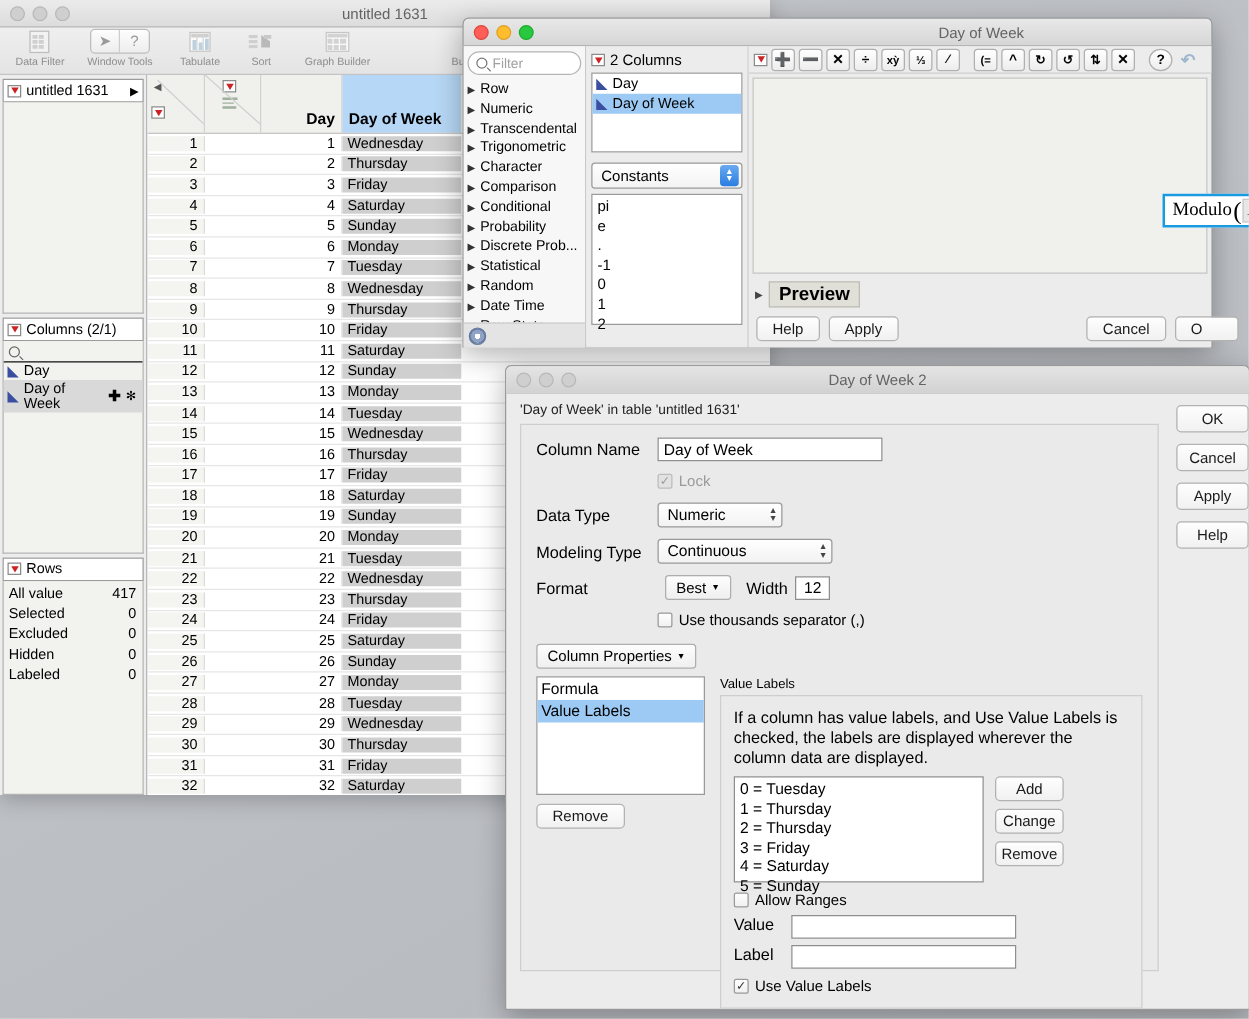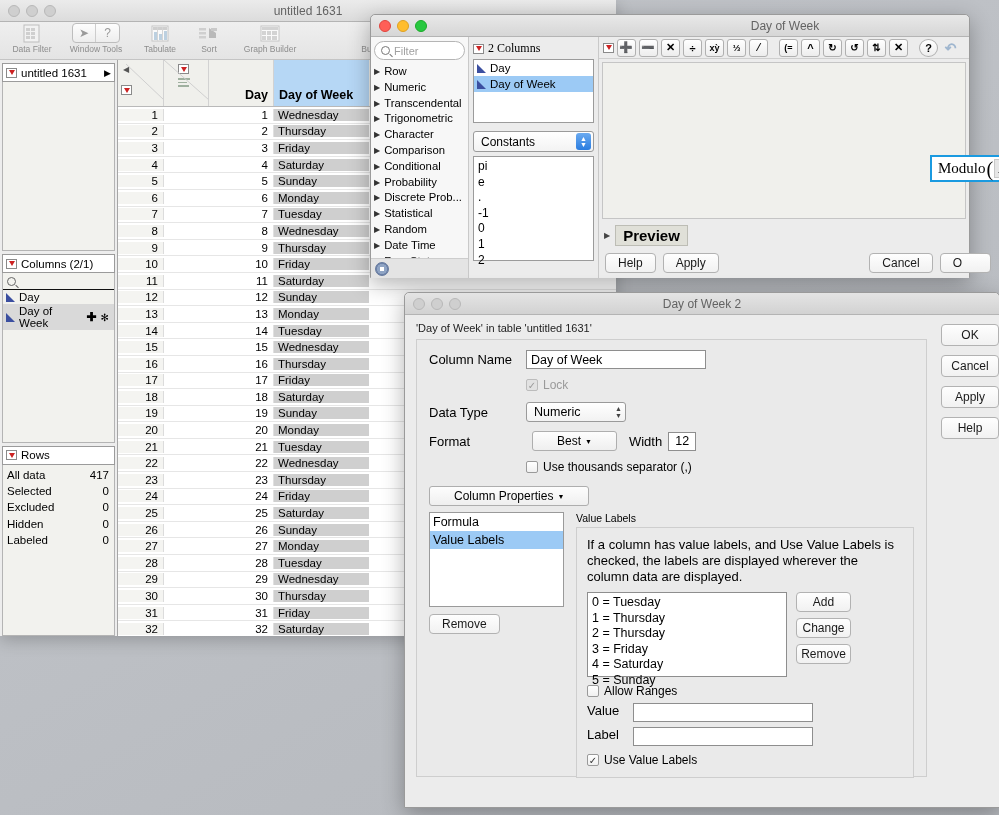--- a/index.html
+++ b/index.html
@@ -127,21 +127,21 @@
   .fnitem { font-size:11.3px; line-height:15.8px; display:flex; gap:4px; align-items:center;}
   .fnitem .tr { font-size:8px; color:#333; }
   .gearbar { height:20px; background:#e4e4e4; border-top:1px solid #cdcdcd;
              display:flex; align-items:center; padding-left:4px;}
   .gear { width:14px;height:14px;border-radius:50%;
           background:radial-gradient(circle,#fff 0 25%,#8fa4c4 26% 60%,#6d82a8 61% 100%);
           border:1px solid #65799e; }
 
   .fw-mid { width:130px; border-right:1px solid #c9c9c9; background:#ececec;
             padding:4px 4px 0 4px; }
-  .midhdr { display:flex; align-items:center; gap:4px; font-size:12px;font-family:Liberation Serif, serif; }
+  .midhdr { display:flex; align-items:center; gap:4px; font-size:12px; }
   .listbox { background:#fff; border:1px solid #9b9b9b; margin-top:3px; }
   #colslist { height:64px; }
   .lbrow { display:flex; align-items:center; gap:4px; font-size:11.5px;
            padding:1px 3px; line-height:14px;}
   .lbrow.sel { background:#9ccaf5; }
   .popup { height:21px; margin-top:8px; background:linear-gradient(#fff,#f3f3f3);
            border:1px solid #9b9b9b; border-radius:3px; display:flex;
            align-items:center; padding:0 2px 0 7px; font-size:12px; position:relative;}
   .stepper { margin-left:auto; width:15px; height:17px; border-radius:3px;
              background:linear-gradient(#6aaaf0,#2b7de0); color:#fff; font-size:7px;
@@ -194,21 +194,21 @@
          background:linear-gradient(#fff,#f0f0f0); display:flex;
          align-items:center; justify-content:center; font-size:10px; color:#333; }
   .chk.dim { background:#e2e2e2; border-color:#bcbcbc; color:#9a9a9a;}
   .dimtext { color:#9a9a9a; }
   .select { background:linear-gradient(#fff,#f2f2f2); border:1px solid #9a9a9a;
             border-radius:3px; height:20px; display:flex; align-items:center;
             padding:0 3px 0 7px; font-size:12.5px; }
   .select .chev { margin-left:auto; font-size:7px; line-height:7px; color:#444;
                   display:flex; flex-direction:column; padding-left:6px;}
   .minibtn { background:linear-gradient(#fdfdfd,#efefef); border:1px solid #aeaeae;
-             border-radius:3px; font-size:12px; padding:2px 24px;
+             border-radius:3px; font-size:12px; padding:2px 8px;
              display:inline-flex; align-items:center; gap:4px; }
   .caret { font-size:7px; }
   .twocol { display:flex; gap:12px; margin-top:6px; }
   .listpanel { width:135px; }
   .vlist { background:#fff; border:1px solid #9a9a9a; height:95px; font-size:12.5px; }
   .vlist .it { padding:1px 3px; line-height:16px; }
   .vlist .it.sel { background:#9ccaf5; }
   .vlpanel { flex:1; }
   .vltitle { font-size:10.5px; margin-bottom:3px; }
   .vlbox { border:1px solid #cecece; background:#eaeaea; padding:9px 10px 10px 10px; }
@@ -369,21 +369,21 @@
           <span class="star">✻</span>
         </div>
       </div>
 
       <div class="panelhdr">
         <span class="redtri"></span>
         <span>Rows</span>
       </div>
       <div class="panelbody rowsblock" style="height:92px;padding-top:2px">
         <div class="rowsline">
-          <span>All data</span>
+          <span>All value</span>
           <span>417</span>
           </div>
         <div class="rowsline">
           <span>Selected</span>
           <span>0</span>
           </div>
         <div class="rowsline">
           <span>Excluded</span>
           <span>0</span>
           </div>
@@ -840,20 +840,30 @@
           <span class="flabel">Data Type</span>
           <span class="select" style="width:100px">
             <span>Numeric</span>
             <span class="chev">
                 <span>▲</span>
                 <span>▼</span>
               </span>
           </span>
         </div>
 
+        <div class="frow">
+          <span class="flabel">Modeling Type</span>
+          <span class="select" style="width:140px">
+            <span>Continuous</span>
+            <span class="chev">
+                <span>▲</span>
+                <span>▼</span>
+              </span>
+          </span>
+        </div>
 
         <div class="frow">
           <span class="flabel">Format</span>
           <span class="minibtn" style="margin-left:6px">
             <span>Best</span>
             <span class="caret">▼</span>
           </span>
           <span style="font-size:13px;margin-left:12px">Width</span>
           <span class="textinput" style="width:28px;margin-left:6px;justify-content:center">12</span>
         </div>

